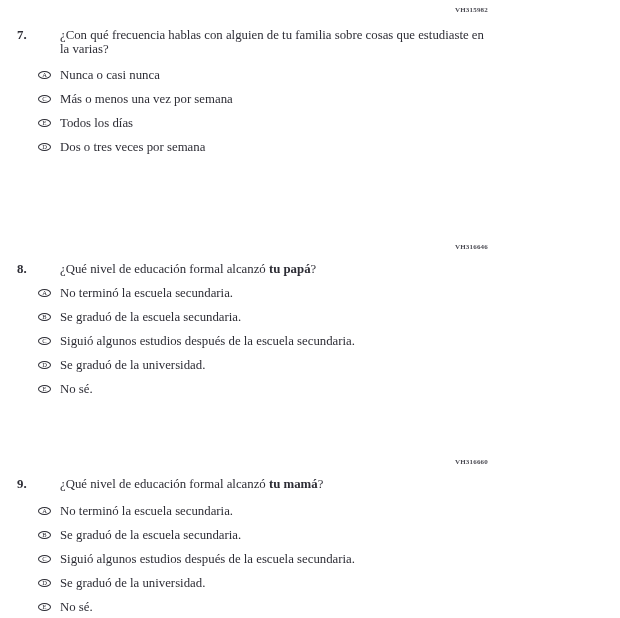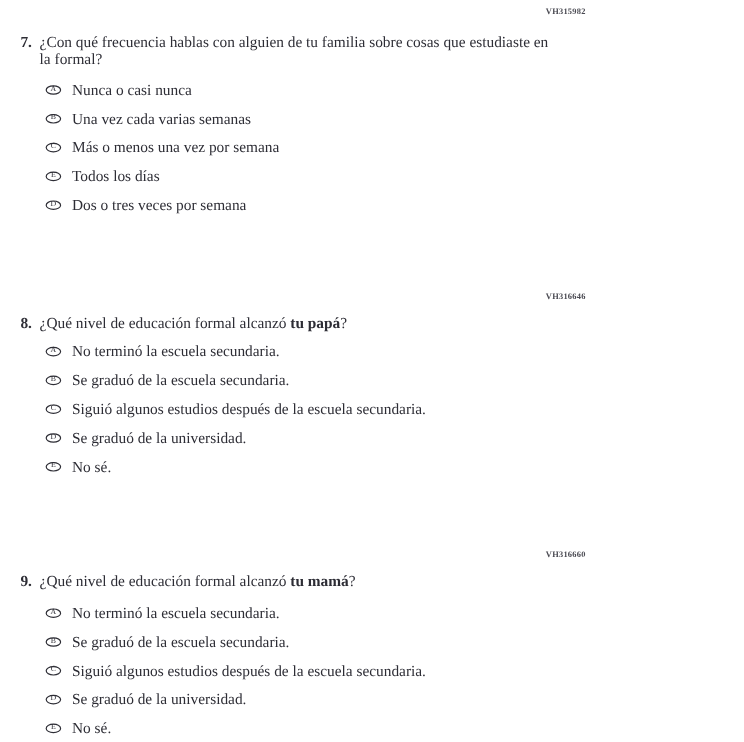--- a/index.html
+++ b/index.html
@@ -26,21 +26,21 @@
 
   .qrow { position:absolute; left:17px; display:flex; }
   #q7 .qrow { top:22px; }
   #q8 .qrow { top:19px; }
   #q9 .qrow { top:19px; }
 
   .qnum {
     font-weight:bold; font-size:12.8px; line-height:14px;
     width:16px; flex:none;
   }
-  .qtext { font-size:12.8px; line-height:14px; max-width:520px; }
+  .qtext { font-size:12.8px; line-height:14px; max-width:520px;margin-left:27px; }
   .qtext b { font-weight:bold; }
 
   .opts { position:absolute; left:38px; }
   #q7 .opts { top:63px; }
   #q8 .opts { top:44px; }
   #q9 .opts { top:47px; }
 
   .opt {
     display:flex; align-items:flex-start;
     height:12px; margin-bottom:12px;
@@ -62,34 +62,28 @@
 </style>
 </head>
 <body>
 
 <div class="page">
 
   <div class="section" id="q7">
     <div class="vid">VH315982</div>
     <div class="qrow">
       <span class="qnum">7.</span>
-      <span class="qtext"><span>¿Con qué frecuencia hablas con alguien de tu familia sobre cosas que estudiaste en</span><br><span>la formal?</span></span>
+      <span class="qtext"><span>¿Con qué frecuencia hablas con alguien de tu familia sobre cosas que estudiaste en</span><br><span>la varias?</span></span>
     </div>
     <div class="opts">
       <div class="opt">
         <span class="oval">
             <span class="oval-letter">A</span>
           </span>
         <span class="optlabel">Nunca o casi nunca</span>
-      </div>
-      <div class="opt">
-        <span class="oval">
-            <span class="oval-letter">B</span>
-          </span>
-        <span class="optlabel">Una vez cada varias semanas</span>
       </div>
       <div class="opt">
         <span class="oval">
             <span class="oval-letter">C</span>
           </span>
         <span class="optlabel">Más o menos una vez por semana</span>
       </div>
       <div class="opt">
         <span class="oval">
             <span class="oval-letter">E</span>

